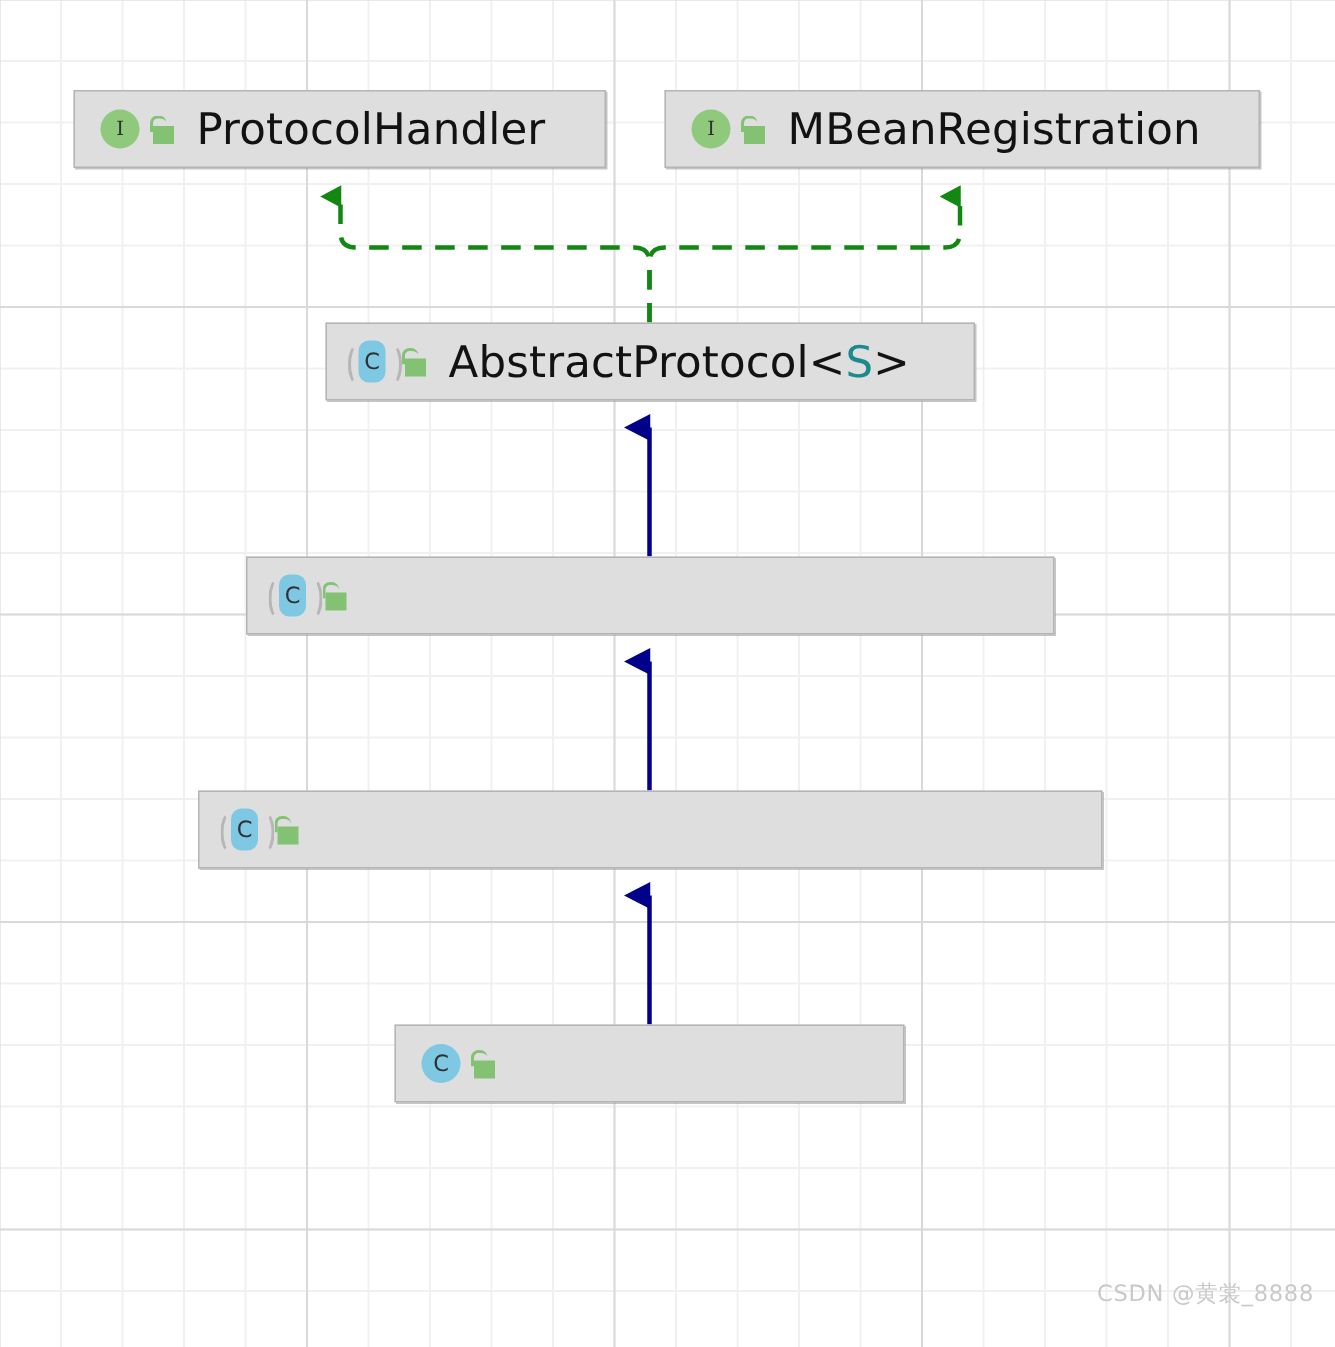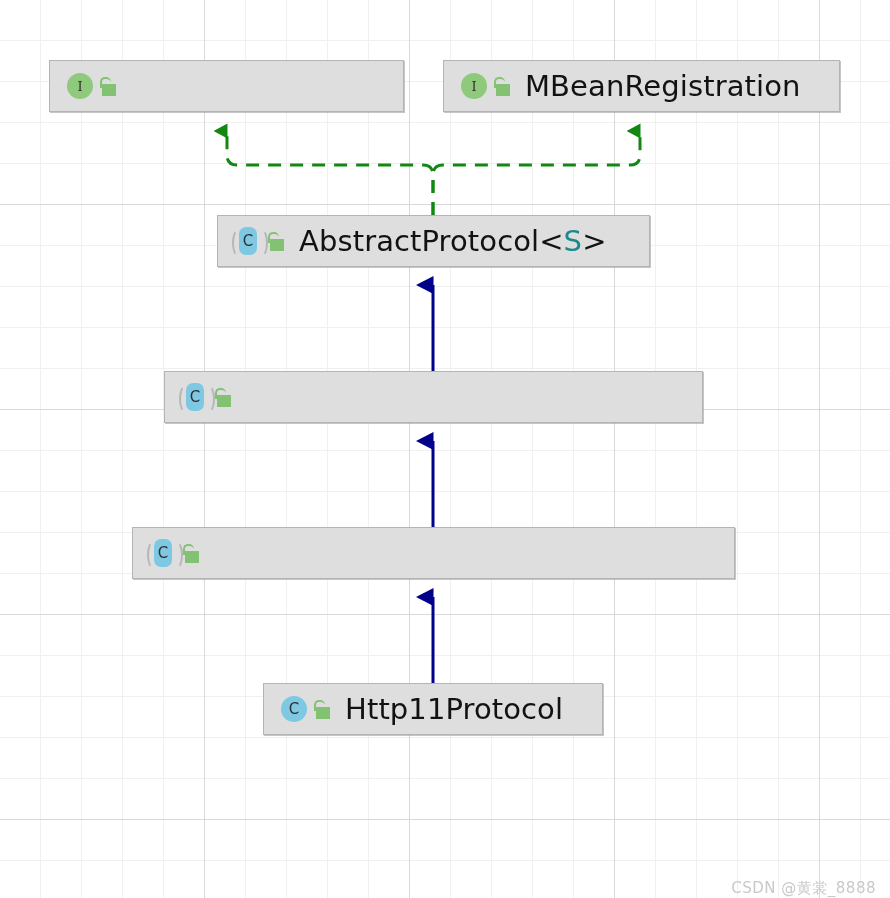--- a/index.html
+++ b/index.html
@@ -153,21 +153,21 @@
     border: 2.5px solid #82c272;
     border-bottom: none;
     border-right: none;
     border-top-left-radius: 5px;
     border-top-right-radius: 5px;
   }
 
   .watermark {
     position: absolute;
     right: 14px;
-    bottom: 0;
+    bottom: 26px;
     font-size: 15px;
     color: #c9c9c9;
     letter-spacing: 0.5px;
     font-family: "DejaVu Sans", "Liberation Sans", sans-serif;
     user-select: none;
   }
 </style>
 </head>
 <body>
 
@@ -195,20 +195,23 @@
   </svg>
 
   <div class="uml-node" style="left:49px; top:60px; width:355px;">
     <span class="type-icon iface">
       <span class="disc">I</span>
     </span>
     <span class="lock-icon">
       <span class="shackle"></span>
         <span class="body"></span>
     </span>
+    <span class="node-label">
+      <span>ProtocolHandler</span>
+    </span>
   </div>
 
   <div class="uml-node" style="left:443px; top:60px; width:397px;">
     <span class="type-icon iface">
       <span class="disc">I</span>
     </span>
     <span class="lock-icon">
       <span class="shackle"></span>
         <span class="body"></span>
     </span>
@@ -257,19 +260,16 @@
   </div>
 
   <div class="uml-node" style="left:263px; top:683px; width:340px;">
     <span class="type-icon cls">
       <span class="disc">C</span>
     </span>
     <span class="lock-icon">
       <span class="shackle"></span>
         <span class="body"></span>
     </span>
-    <span class="node-label">
-      <span>Http11Protocol</span>
-    </span>
   </div>
 
   <div class="watermark">CSDN @黄裳_8888</div>
 </div>
 
 </body></html>

